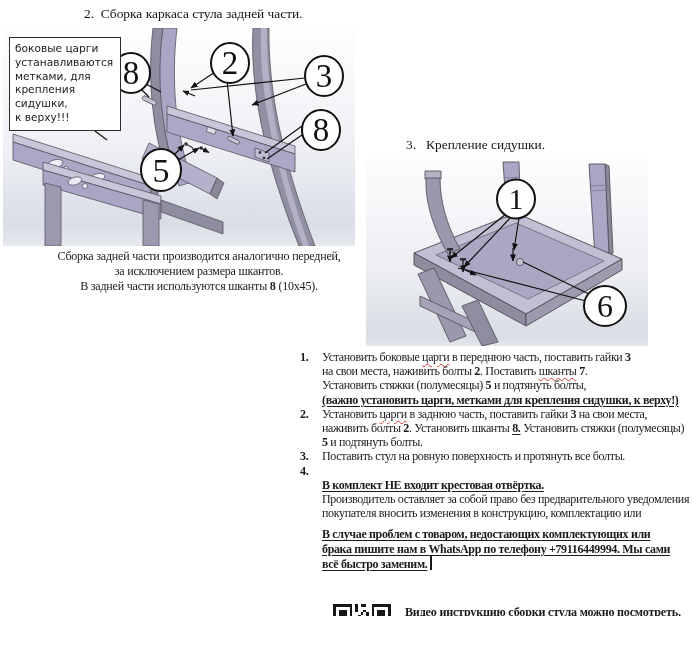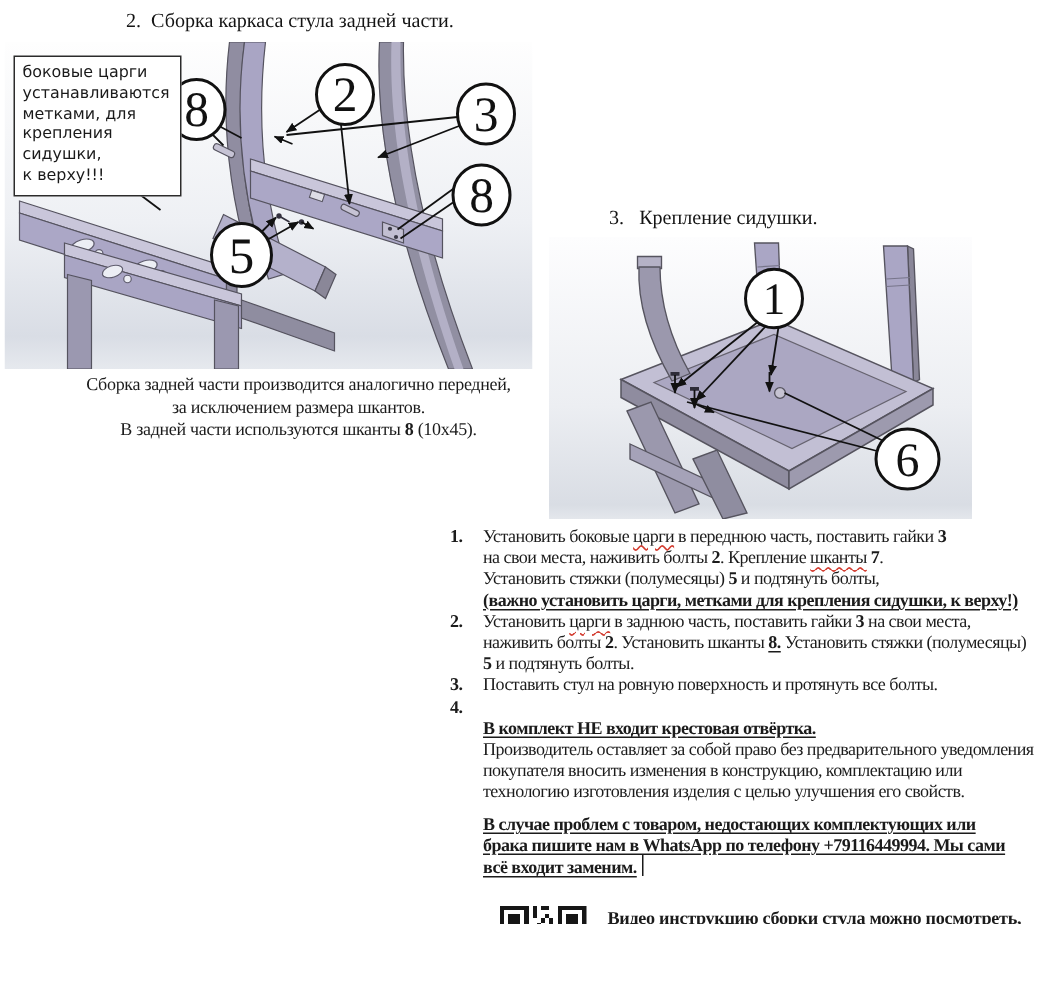--- a/index.html
+++ b/index.html
@@ -214,21 +214,21 @@
         <text class="callout-num" x="239" y="159" font-size="32">6</text>
       </g>
     </svg>
   </div>
 
   <div class="steps">
     <div class="step">
       <div class="num">1.</div>
       <div class="body">
           <div class="tl"><span>Установить боковые </span><span class="sq">царги</span><span> в переднюю часть, поставить гайки </span><span class="b">3</span></div>
-          <div class="tl"><span>на свои места, наживить болты </span><span class="b">2</span><span>. Крепление </span><span class="sq">шканты</span><span> </span><span class="b">7</span><span>.</span></div>
+          <div class="tl"><span>на свои места, наживить болты </span><span class="b">2</span><span>. Поставить </span><span class="sq">шканты</span><span> </span><span class="b">7</span><span>.</span></div>
           <div class="tl"><span>Установить стяжки (полумесяцы) </span><span class="b">5</span><span> и подтянуть болты,</span></div>
           <div class="tl"><span class="b u">(важно установить царги, метками для крепления сидушки, к верху!)</span></div>
         </div>
     </div>
     <div class="step">
       <div class="num">2.</div>
       <div class="body">
           <div class="tl"><span>Установить </span><span class="sq">царги</span><span> в заднюю часть, поставить гайки </span><span class="b">3</span><span> на свои места,</span></div>
           <div class="tl"><span>наживить болты </span><span class="b">2</span><span>. Установить шканты </span><span class="b u">8.</span><span> Установить стяжки (полумесяцы)</span></div>
           <div class="tl"><span class="b">5</span><span> и подтянуть болты.</span></div>
@@ -242,26 +242,25 @@
     </div>
     <div class="step">
       <div class="num">4.</div>
     </div>
     <div class="note">
         <div class="tl"><span class="b u">В комплект НЕ входит крестовая отвёртка.</span></div>
       </div>
     <div class="note">
         <div class="tl"><span>Производитель оставляет за собой право без предварительного уведомления</span></div>
         <div class="tl"><span>покупателя вносить изменения в конструкцию, комплектацию или</span></div>
-        <div class="tl"><span>технологию изготовления изделия с целью улучшения его свойств.</span></div>
       </div>
     <div class="note contact">
         <div class="tl"><span class="b u">В случае проблем с товаром, недостающих комплектующих или</span></div>
         <div class="tl"><span class="b u">брака пишите нам в WhatsApp по телефону +79116449994. Мы сами</span></div>
-        <div class="tl"><span class="b u">всё входит заменим.</span><span class="caret"></span></div>
+        <div class="tl"><span class="b u">всё быстро заменим.</span><span class="caret"></span></div>
       </div>
   </div>
 
   <svg id="qr" class="qr" viewBox="0 0 21 21" shape-rendering="crispEdges" fill="#161616">
       <rect x="0" y="0" width="1" height="1"></rect>
       <rect x="1" y="0" width="1" height="1"></rect>
       <rect x="2" y="0" width="1" height="1"></rect>
       <rect x="3" y="0" width="1" height="1"></rect>
       <rect x="4" y="0" width="1" height="1"></rect>
       <rect x="5" y="0" width="1" height="1"></rect>

